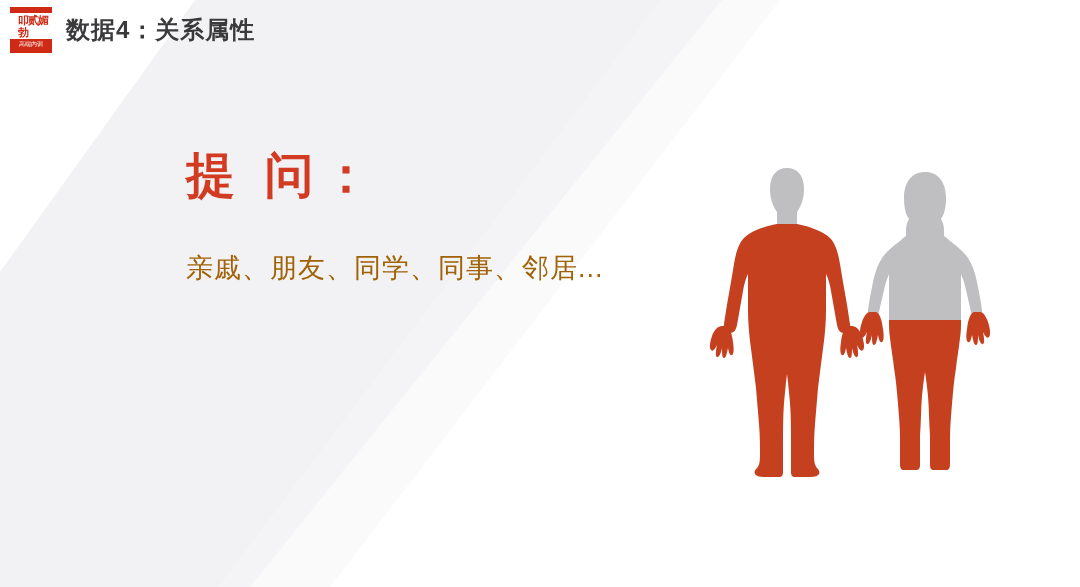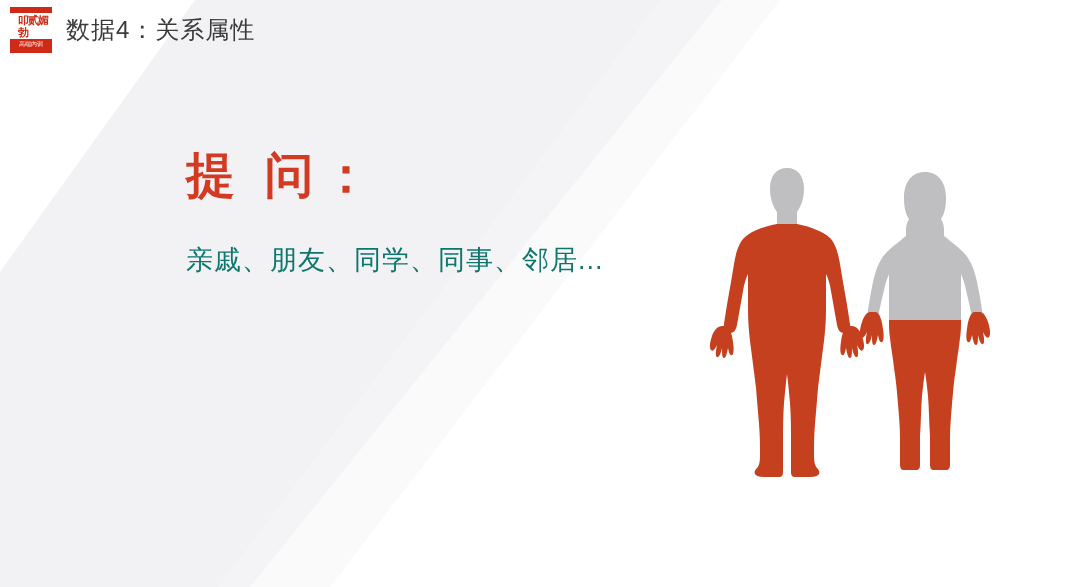--- a/index.html
+++ b/index.html
@@ -96,21 +96,21 @@
     margin-top: 2px;
     font-size: 6px;
     line-height: 7px;
     color: #ffffff;
     letter-spacing: 0px;
     white-space: nowrap;
   }
   .header-title {
     margin-left: 12px;
     font-size: 24px;
-    font-weight: normal;
+    font-weight: bold;
     color: #3a3a3c;
     letter-spacing: 1px;
     white-space: nowrap;
   }
 
   
   .text-block {
     position: absolute;
     left: 186px;
     top: 140px;
@@ -125,23 +125,23 @@
     white-space: nowrap;
   }
   .line-q1, .line-q2 {
     font-size: 46px;
     color: #2f2f31;
     line-height: 92px;
     letter-spacing: 1px;
     white-space: nowrap;
   }
   .line-sub {
-    margin-top: 32px;
+    margin-top: 40px;
     font-size: 27px;
-    color: #0f766e;
+    color: #a16207;
     letter-spacing: 1px;
     white-space: nowrap;
   }
 
   
   .figures {
     position: absolute;
     left: 700px;
     top: 160px;
     width: 300px;

